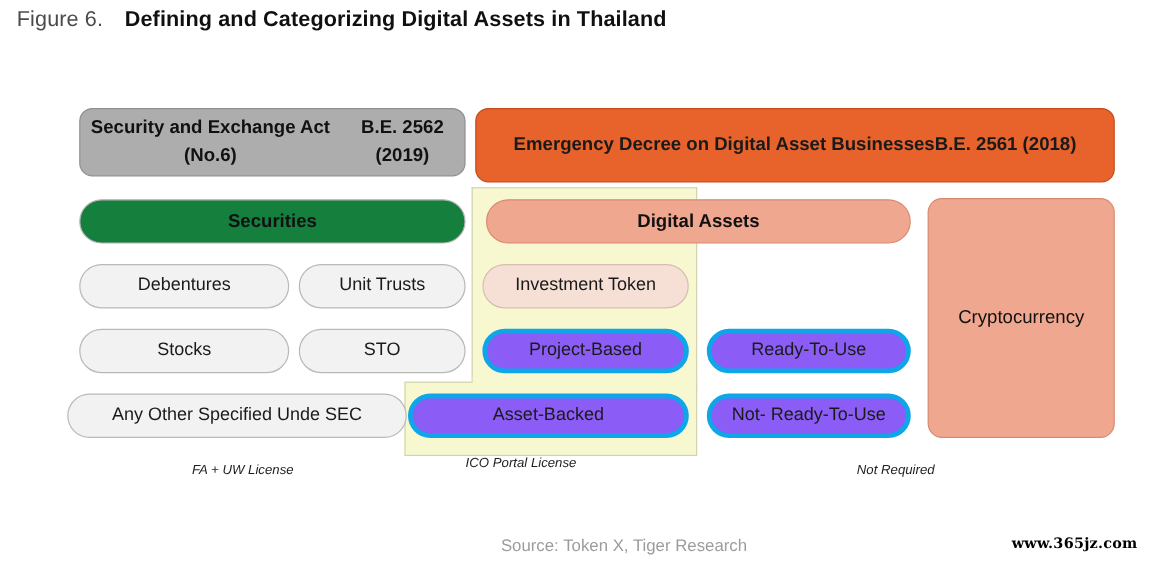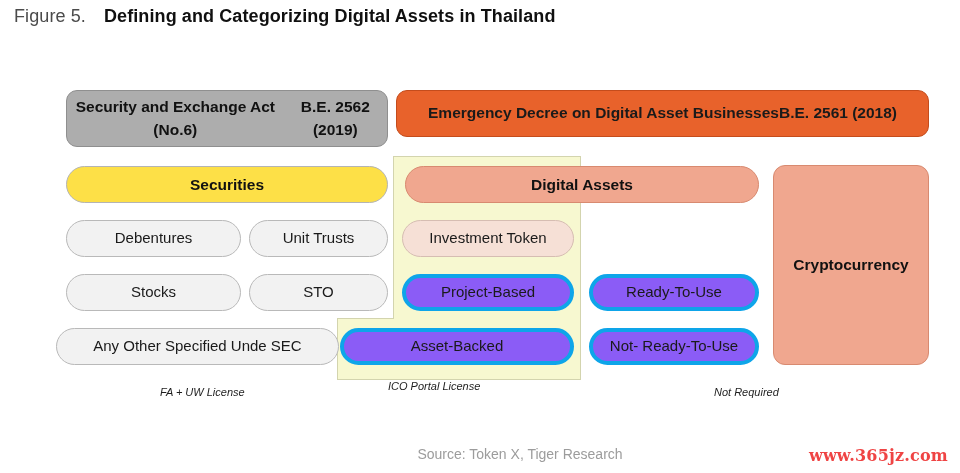--- a/index.html
+++ b/index.html
@@ -116,33 +116,33 @@
     width: 322px;
     height: 57px;
     background: #adadad;
     border: 1px solid #8f8f8f;
     color: #111111;
   }
   .act-decree {
     left: 396px;
     top: 90px;
     width: 533px;
-    height: 47px;
+    height: 62px;
     background: #e8622b;
     border: 1px solid #c44c1c;
     color: #1a1a1a;
   }
 
   
   .cat-securities {
     left: 66px;
     top: 166px;
     width: 322px;
     height: 37px;
-    background: #fde047;
+    background: #15803d;
     border: 1px solid #b4b4b4;
     font-weight: 700;
     font-size: 15.5px;
     color: #111111;
   }
   .cat-digital {
     left: 405px;
     top: 166px;
     width: 354px;
     height: 37px;
@@ -191,21 +191,21 @@
     top: 165px;
     width: 156px;
     height: 200px;
     box-sizing: border-box;
     background: #f0a78f;
     border: 1px solid #d88a70;
     border-radius: 12px;
     display: flex;
     align-items: center;
     justify-content: center;
-    font-weight: 700;
+    font-weight: 400;
     font-size: 15.5px;
     color: #111111;
     z-index: 4;
   }
 
   
   .license {
     position: absolute;
     font-style: italic;
     font-size: 11px;
@@ -228,31 +228,31 @@
     color: #9c9c9c;
     padding-left: 40px;
   }
 
   
   .watermark {
     position: absolute;
     right: 12px;
     top: 446px;
     font-family: "DejaVu Serif", "Liberation Serif", serif;
-    font-size: 16px;
-    font-weight: 700;
-    color: #ef4444;
+    font-size: 12px;
+    font-weight: 700;
+    color: #000000;
     letter-spacing: 0.2px;
   }
 </style>
 </head>
 <body>
 
 <div class="fig-header">
-  <span class="fig-number">Figure 5.</span>
+  <span class="fig-number">Figure 6.</span>
   <span class="fig-title">Defining and Categorizing Digital Assets in Thailand</span>
 </div>
 
 <div class="diagram">
 
   <div class="ico-zone-top"></div>
   <div class="ico-zone-bot"></div>
   <div class="ico-zone-seam"></div>
 
   <div class="act-banner act-sec">

